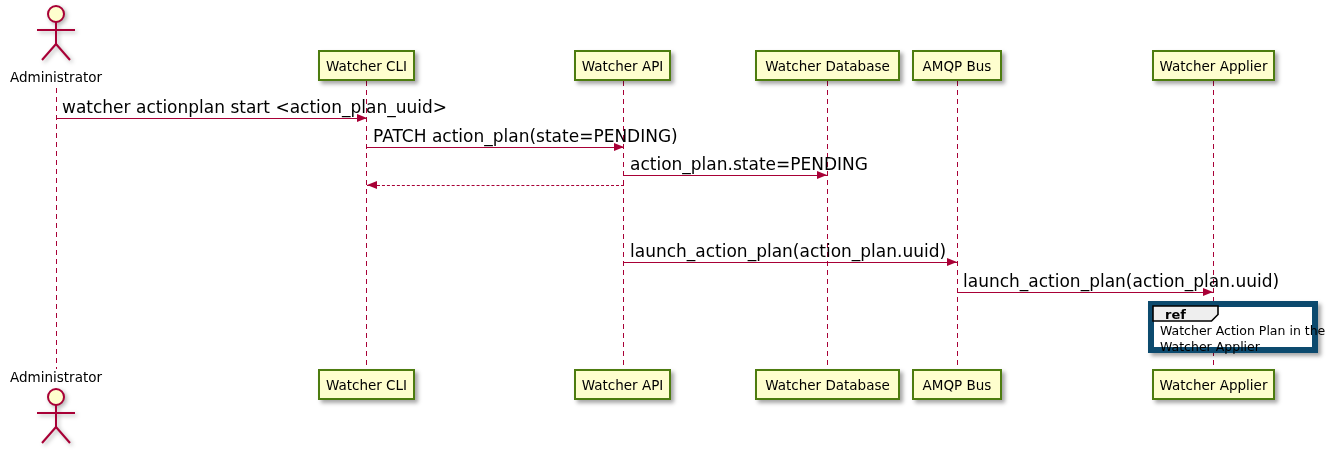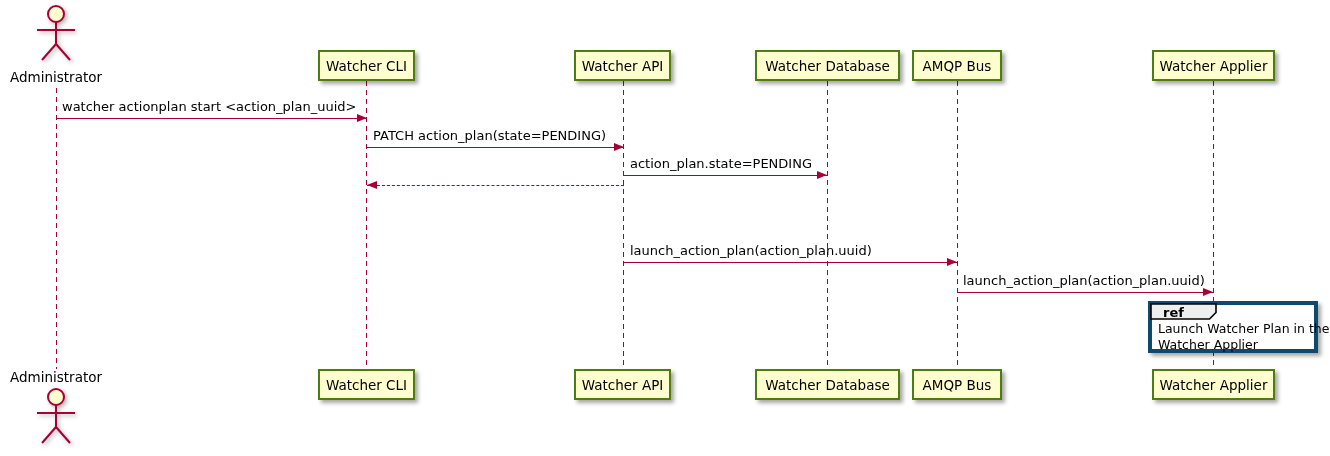--- a/index.html
+++ b/index.html
@@ -31,34 +31,34 @@
     z-index:1;
   }
   
   .actor-figure{position:absolute;z-index:3;}
   .actor-figure svg{filter:drop-shadow(2px 2px 2px rgba(0,0,0,0.3));}
   .actor-label{
     position:absolute;left:0;width:112px;text-align:center;
     font-size:13.5px;white-space:nowrap;z-index:3;
   }
   
-  .message{position:absolute;font-size:13px;z-index:2;}
+  .message{position:absolute;font-size:17px;z-index:2;}
   .msg-label{line-height:16px;margin-bottom:3px;white-space:nowrap;}
   .msg-line{position:relative;height:0;}
   .msg-line.solid{border-top:1px solid #A80036;}
   .msg-line.dashed{border-top:1px dashed #A80036;}
   .ah{position:absolute;width:0;height:0;top:-5px;}
   .ah.right{right:0;border-top:4px solid transparent;border-bottom:4px solid transparent;border-left:10px solid #A80036;}
   .ah.left{left:0;border-top:4px solid transparent;border-bottom:4px solid transparent;border-right:10px solid #A80036;}
   
   .ref-box{
     position:absolute;
     box-sizing:border-box;
     background:#ffffff;
-    border:4px solid #0c4a6e;
+    border:6px solid #0c4a6e;
     box-shadow:3px 3px 4px rgba(0,0,0,0.35);
     z-index:4;
   }
   .ref-tab{position:absolute;top:-2px;left:-2px;width:68px;height:17px;}
   .ref-tab-label{
     position:absolute;top:0;left:11px;
     font-weight:bold;font-size:13px;line-height:15px;z-index:5;
   }
   .ref-text{
     position:absolute;top:16px;left:6px;right:2px;
@@ -152,18 +152,18 @@
       <span class="ah right"></span>
     </div>
   </div>
 
   <div class="ref-box" style="left:1148px;top:301px;width:170px;height:52px;">
     <svg class="ref-tab" viewBox="0 0 68 17">
       <path d="M1,1 H66 V9.5 L59.5,16 H1 Z" fill="#EEEEEE" stroke="#000000" stroke-width="1.6"></path>
     </svg>
     <div class="ref-tab-label">ref</div>
     <div class="ref-text">
-      <div>Launch Watcher Plan in the</div>
+      <div>Watcher Action Plan in the</div>
       <div>Watcher Applier</div>
     </div>
   </div>
 
 </div>
 
 </body></html>

